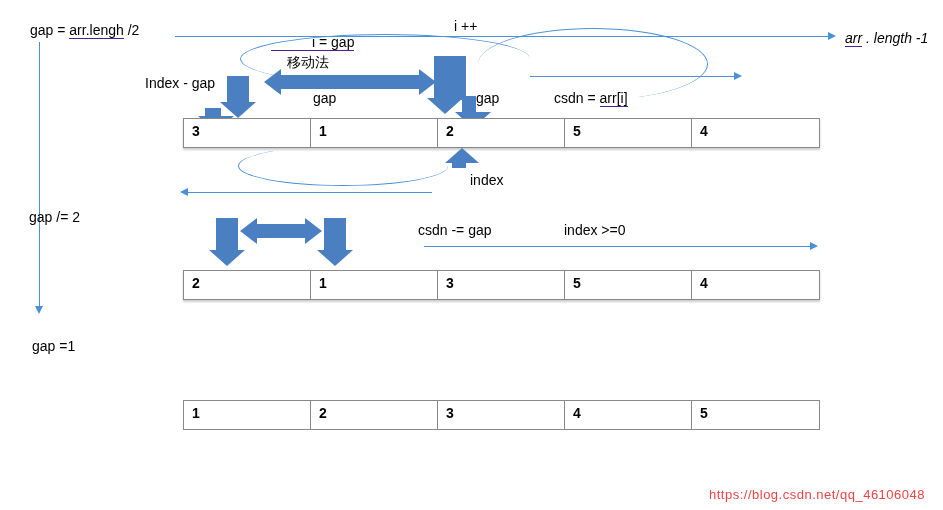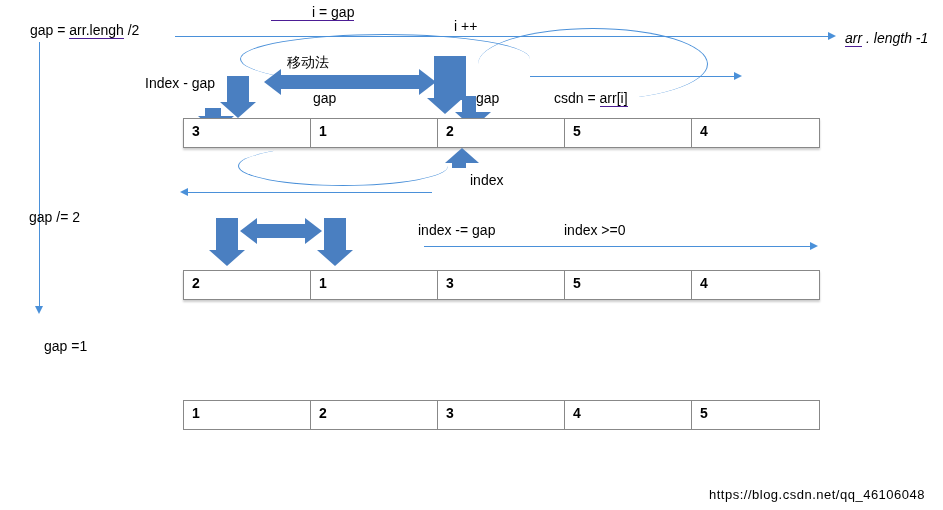--- a/index.html
+++ b/index.html
@@ -124,32 +124,32 @@
     position: absolute;
     border: 1px solid #4a90d9;
     border-radius: 50%;
     background: transparent;
   }
 
   .watermark {
     position: absolute;
     right: 18px;
     bottom: 8px;
-    color: #000000;
+    color: #ef4444;
     font-size: 13px;
     letter-spacing: 0.5px;
   }
 </style>
 </head>
 <body>
 
 <div class="label" style="left:30px; top:22px;">
   <span>gap = </span><span class="underline-red">arr.lengh</span><span> /2</span>
 </div>
-<div class="label underline-red" style="left:271px; top:4px;padding-left:41px;">i = gap</div>
+<div class="label underline-red" style="left:271px; top:34px;padding-left:41px;">i = gap</div>
 <div class="label" style="left:454px; top:18px;">i ++</div>
 <div class="label" style="left:845px; top:30px;font-style:italic;">
   <span class="underline-red">arr</span><span> . length -1</span>
 </div>
 
 <div class="thin-arrow" style="left:175px; top:36px; width:659px;"></div>
 
 <div class="label" style="left:145px; top:75px;text-align:center;">Index - gap</div>
 <div class="label" style="left:287px; top:54px;">移动法</div>
 <div class="label" style="left:313px; top:90px;">gap</div>
@@ -180,27 +180,27 @@
 </div>
 
 <div class="thick-up" style="left:452px; top:162px; height:6px; width:14px;"></div>
 <div class="label" style="left:442px; top:172px;padding-left:28px;">index</div>
 
 <div class="wire" style="left:238px; top:146px; width:210px; height:40px; border-top:none; border-right:none;"></div>
 <div class="thin-arrow left" style="left:182px; top:192px; width:250px;"></div>
 
 <div class="thin-arrow-v" style="left:39px; top:42px; height:270px;"></div>
 <div class="label" style="left:29px; top:166px;margin-top:43px;">gap /= 2</div>
-<div class="label" style="left:44px; top:338px;">gap =1</div>
+<div class="label" style="left:32px; top:338px;">gap =1</div>
 
 <div class="thick-down" style="left:216px; top:218px; height:34px;"></div>
 <div class="thick-down" style="left:324px; top:218px; height:34px;"></div>
 <div class="thick-bi" style="left:256px; top:224px; width:50px;"></div>
 
-<div class="label" style="left:418px; top:222px;">index -= gap</div>
+<div class="label" style="left:418px; top:222px;">csdn -= gap</div>
 <div class="label" style="left:524px; top:222px;margin-left:40px;">index &gt;=0</div>
 <div class="thin-arrow" style="left:424px; top:246px; width:392px;"></div>
 
 <div class="arr shadow" style="left:183px; top:270px; width:637px;">
   <div class="cell">2</div>
   <div class="cell">1</div>
   <div class="cell">3</div>
   <div class="cell">5</div>
   <div class="cell">4</div>
 </div>

